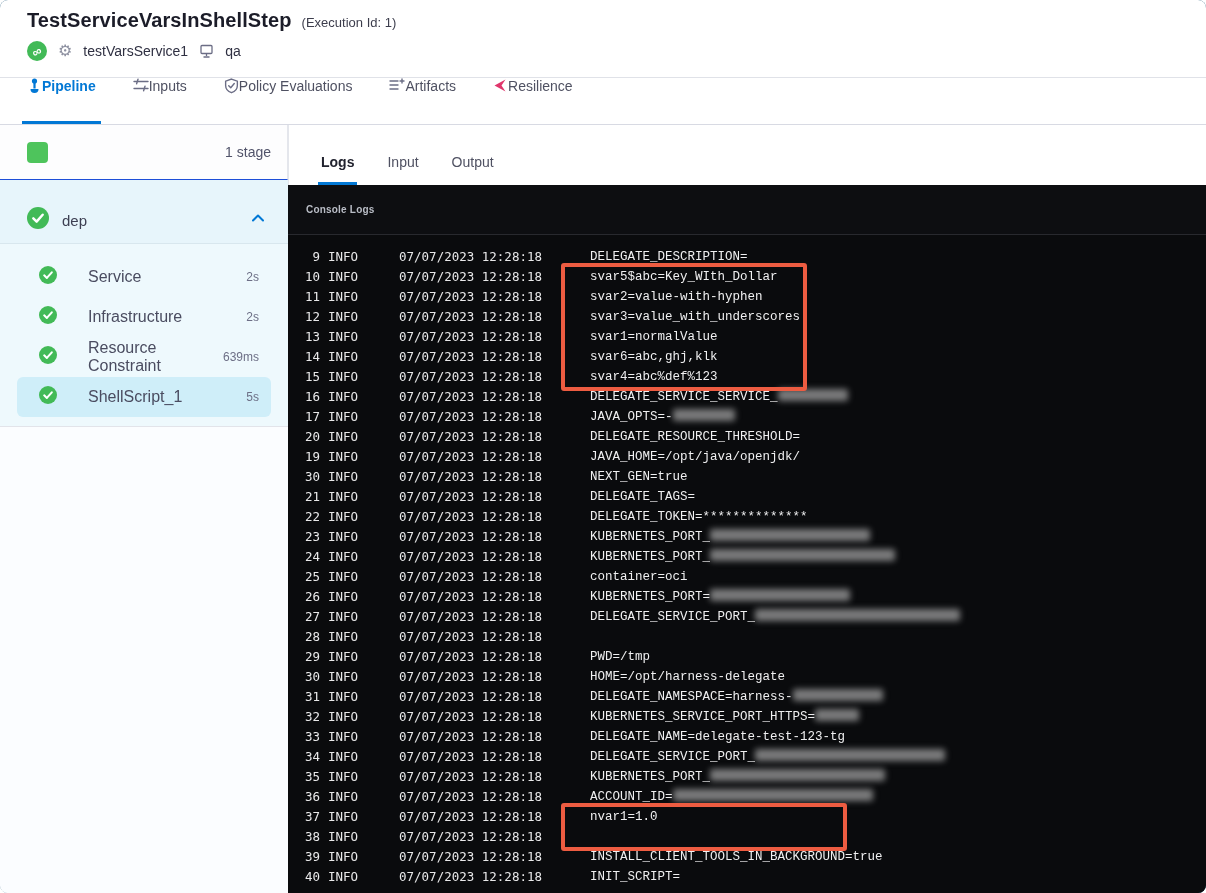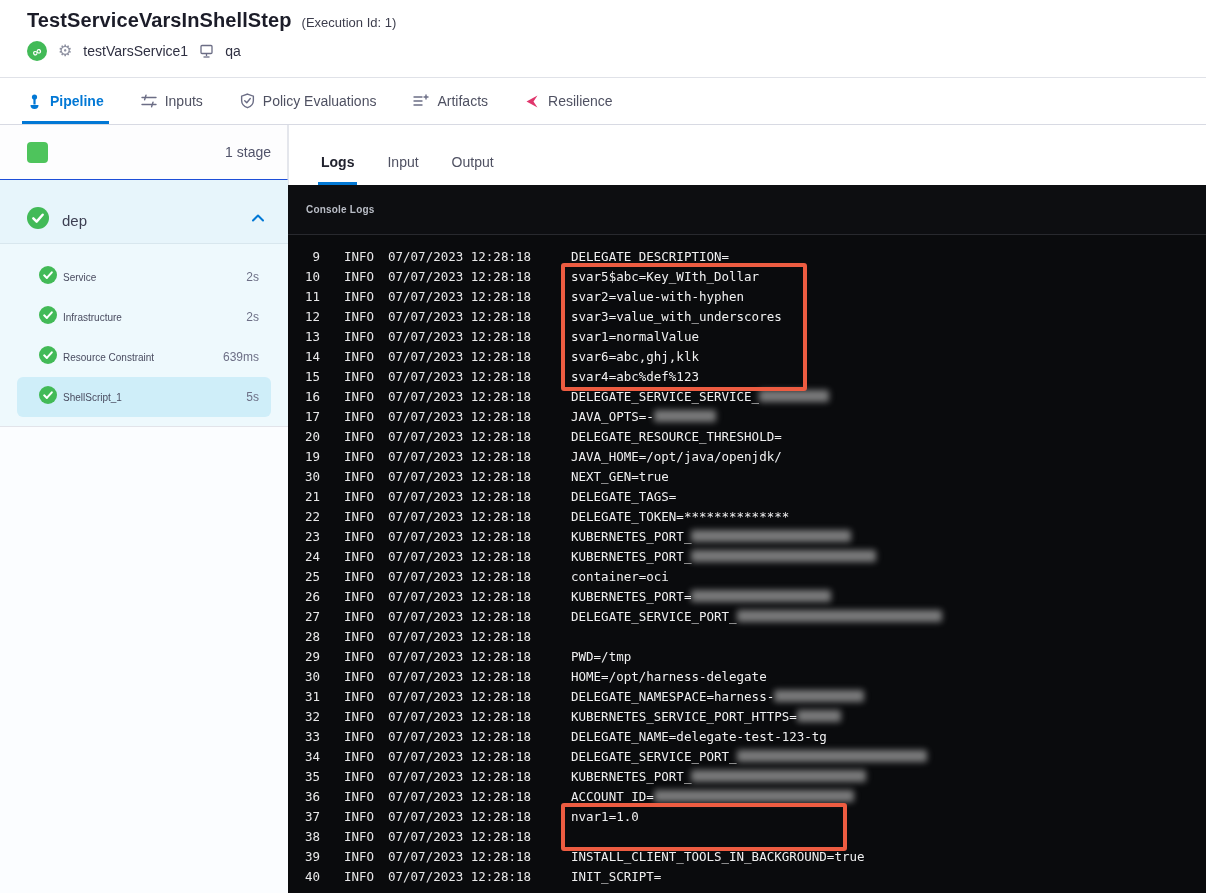--- a/index.html
+++ b/index.html
@@ -1,39 +1,39 @@
 <!DOCTYPE html>
 <html><head>
 <meta charset="utf-8">
 <style>
   * { margin:0; padding:0; box-sizing:border-box; }
   html,body { background:#ffffff; }
   .app {
     width:1206px; height:893px; position:relative; overflow:hidden;
-    background:#0c4a6e; font-family:"Liberation Sans", sans-serif;
+    background:#0c4a6e; font-family:"Liberation Sans", sans-serif;border-radius:8px;
   }
 
   
   .top { height:78px; border-bottom:1px solid #e0e2e8; padding:9px 0 0 27px; background:#fff; }
   .title-row { display:flex; align-items:baseline; gap:10px; }
   .page-title { font-size:20px; font-weight:bold; color:#1b1c28; letter-spacing:.1px; }
   .exec-id { font-size:13px; color:#3c3d4c; }
   .meta-row { margin-top:9px; display:flex; align-items:center; gap:11px; }
   .module-icon { width:20px; height:20px; border-radius:50%; background:#42ba57; color:#fff;
     display:flex; align-items:center; justify-content:center; font-size:13px; font-weight:bold;
     transform:rotate(0deg); }
   .module-icon span { display:block; transform:rotate(-28deg); line-height:1; }
   .gear-icon { font-size:16px; color:#8d90a0; line-height:1; }
   .meta-name { font-size:14px; color:#2f3042; }
   .env-icon svg { display:block; }
 
   
   .tabbar { height:47px; border-bottom:1px solid #d8dae3; display:flex; align-items:stretch;
     padding-left:27px; gap:37px; background:#fff; }
-  .tab { display:flex; align-items:center; gap:8px; font-size:14px; color:#4f5162; position:relative; cursor:pointer; }
+  .tab { display:flex; align-items:flex-start; font-size:14px; color:#4f5162; position:relative; cursor:pointer; }
   .tab.active { color:#0278d5; font-weight:bold; }
   .tab.active::after { content:""; position:absolute; left:-5px; right:-5px; bottom:0; height:3px; background:#0278d5; }
   .tab svg { display:block; }
 
   
   .body { display:flex; height:768px; }
 
   
   .sidebar { width:288px; flex:0 0 288px; display:flex; flex-direction:column; background:#fff; }
   .stage-header { height:55px; border-bottom:1px solid #1d4ed8; border-right:1px solid #e4e6ec;
@@ -41,44 +41,44 @@
   .stage-swatch { width:21px; height:21px; border-radius:4px; background:#4ec45c; cursor:pointer; }
   .stage-count { margin-left:auto; font-size:14px; color:#51536a; }
   .stage-group { height:64px; background:#e7f5fb; display:flex; align-items:center;
     padding:17px 22px 0 27px; border-bottom:1px solid #d8e7ee; cursor:pointer; }
   .stage-group .label { margin-left:13px; font-size:15px; color:#3d3f52; }
   .stage-group .chev { margin-left:auto; }
   .steps { background:#eef9fd; padding:13px 0 9px; }
   .step { height:40px; display:flex; align-items:center; margin:0 17px; padding:0 12px 0 22px;
     border-radius:6px; cursor:pointer; }
   .step.selected { background:#cfeef9; }
-  .step .label { margin-left:6px; font-size:10px; color:#4a4c60; }
+  .step .label { margin-left:31px; font-size:16px; color:#4a4c60; }
   .step .dur { margin-left:auto; font-size:12px; color:#6d6f86; }
   .sidebar-rest { flex:1; background:#fbfdff; border-top:1px solid #e2e4ea; }
 
   
   .main { flex:1; display:flex; flex-direction:column; min-width:0; }
   .log-tabs { height:60px; background:#fff; display:flex; align-items:flex-end;
     padding-left:29px; gap:27px; border-left:1px solid #e4e6ec; }
   .log-tab { font-size:14px; color:#4f5162; padding:0 3px 15px; position:relative; cursor:pointer; }
   .log-tab.active { font-weight:bold; color:#22232f; }
   .log-tab.active::after { content:""; position:absolute; left:0; right:0; bottom:0; height:3px; background:#0278d5; }
 
   .console { flex:1; background:#0a0b0d; position:relative; overflow:hidden; }
   .console-header { height:50px; display:flex; align-items:center; padding-left:18px;
     border-bottom:1px solid #28292e; background:#0d0e11; }
   .console-title { font-size:10px; font-weight:bold; color:#b9bdc6; letter-spacing:.2px; }
 
   .log-scroll { position:relative; padding-top:12px; font-family:"DejaVu Sans Mono", monospace;
     font-size:12.5px; color:#ebebec; }
   .log-row { height:20px; line-height:20px; position:relative; white-space:pre; }
   .ln  { position:absolute; left:8px;  width:24px; text-align:right; color:#e9e9ea; }
-  .lvl { position:absolute; left:56px; color:#e9e9ea; }
-  .ts  { position:absolute; left:100px; color:#e9e9ea; }
-  .msg { position:absolute; left:283px; color:#f0f0f1; }
+  .lvl { position:absolute; left:40px; color:#e9e9ea; }
+  .ts  { position:absolute; left:111px; color:#e9e9ea; }
+  .msg { position:absolute; left:302px; color:#f0f0f1;font-family:Liberation Mono, monospace; }
   .redact { display:inline-block; height:12px; border-radius:2px;
     background:rgba(235,235,236,.5); filter:blur(3px); vertical-align:-1px; }
   .msg .link { text-decoration:underline; }
 
   .hl-box { position:absolute; left:273px; border:4px solid #ed5c41; border-radius:3px; pointer-events:none; }
 </style>
 </head>
 <body>
 
 <div class="app">

